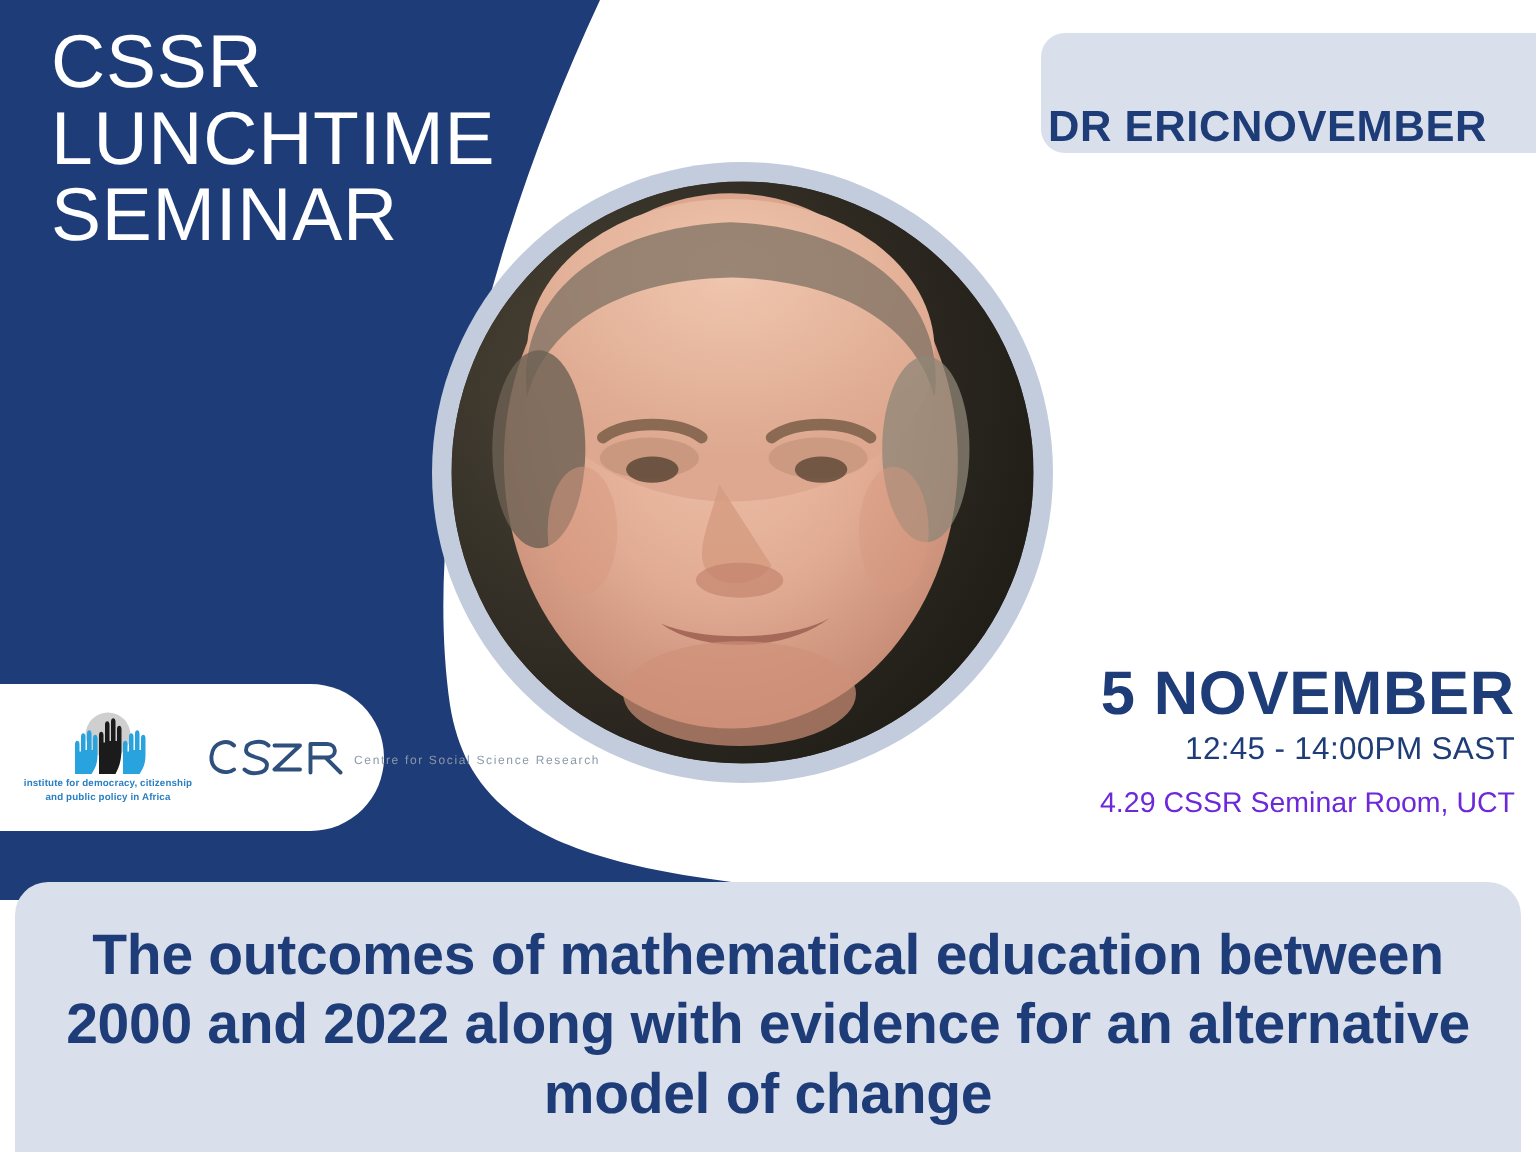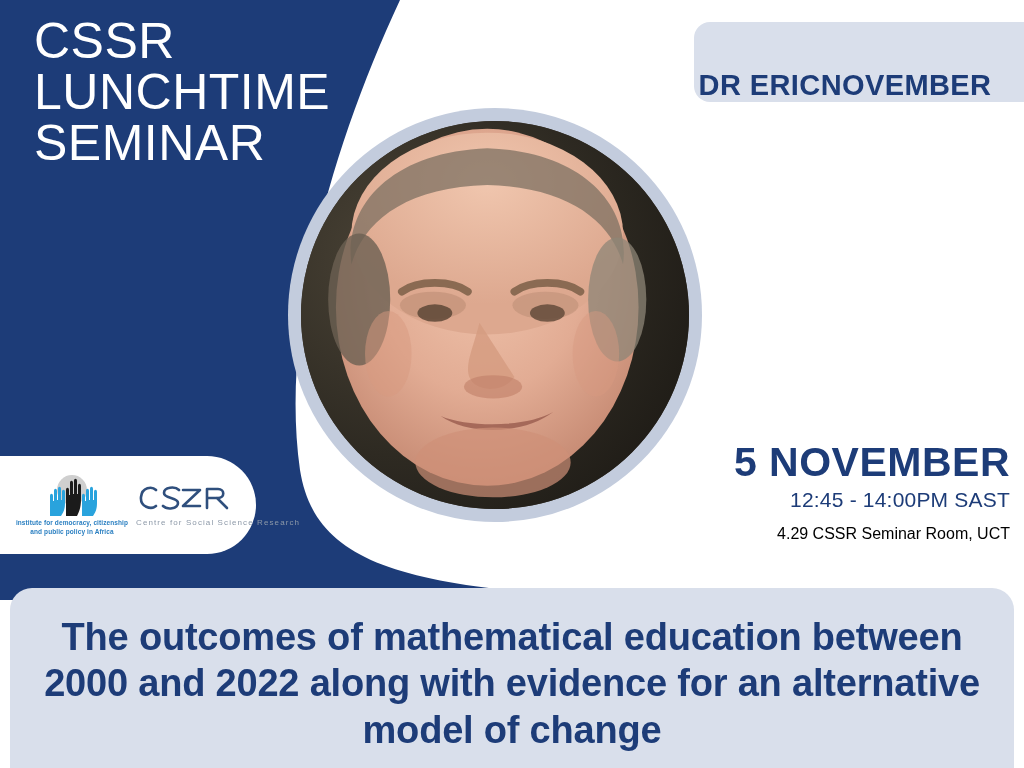--- a/index.html
+++ b/index.html
@@ -115,22 +115,22 @@
     display: block;
     color: #1d3c78;
     font-size: 21px;
     font-weight: 400;
     letter-spacing: 0.2px;
     line-height: 1.25;
     margin-top: 2px;
   }
   .date-venue {
     display: block;
-    color: #000000;
-    font-size: 16px;
+    color: #6d28d9;
+    font-size: 19px;
     font-weight: 400;
     line-height: 1.3;
     margin-top: 11px;
   }
 
   
   .logo-pill {
     position: absolute;
     left: 0;
     top: 456px;
@@ -158,22 +158,22 @@
     font-size: 6.5px;
     font-weight: 700;
     line-height: 1.35;
     text-align: center;
     letter-spacing: 0.1px;
   }
   .logo-cssr {
     flex: 0 0 auto;
     margin-left: 6px;
     display: flex;
-    flex-direction: column;
-    align-items: flex-start;
+    flex-direction: row;
+    align-items: center;
   }
   .logo-cssr .mark { display: block; }
   .logo-cssr .cssr-text {
     margin-top: 3px;
     color: #8d99a8;
     font-size: 8px;
     font-weight: 400;
     letter-spacing: 1.1px;
     line-height: 1.45;
     text-align: center;

